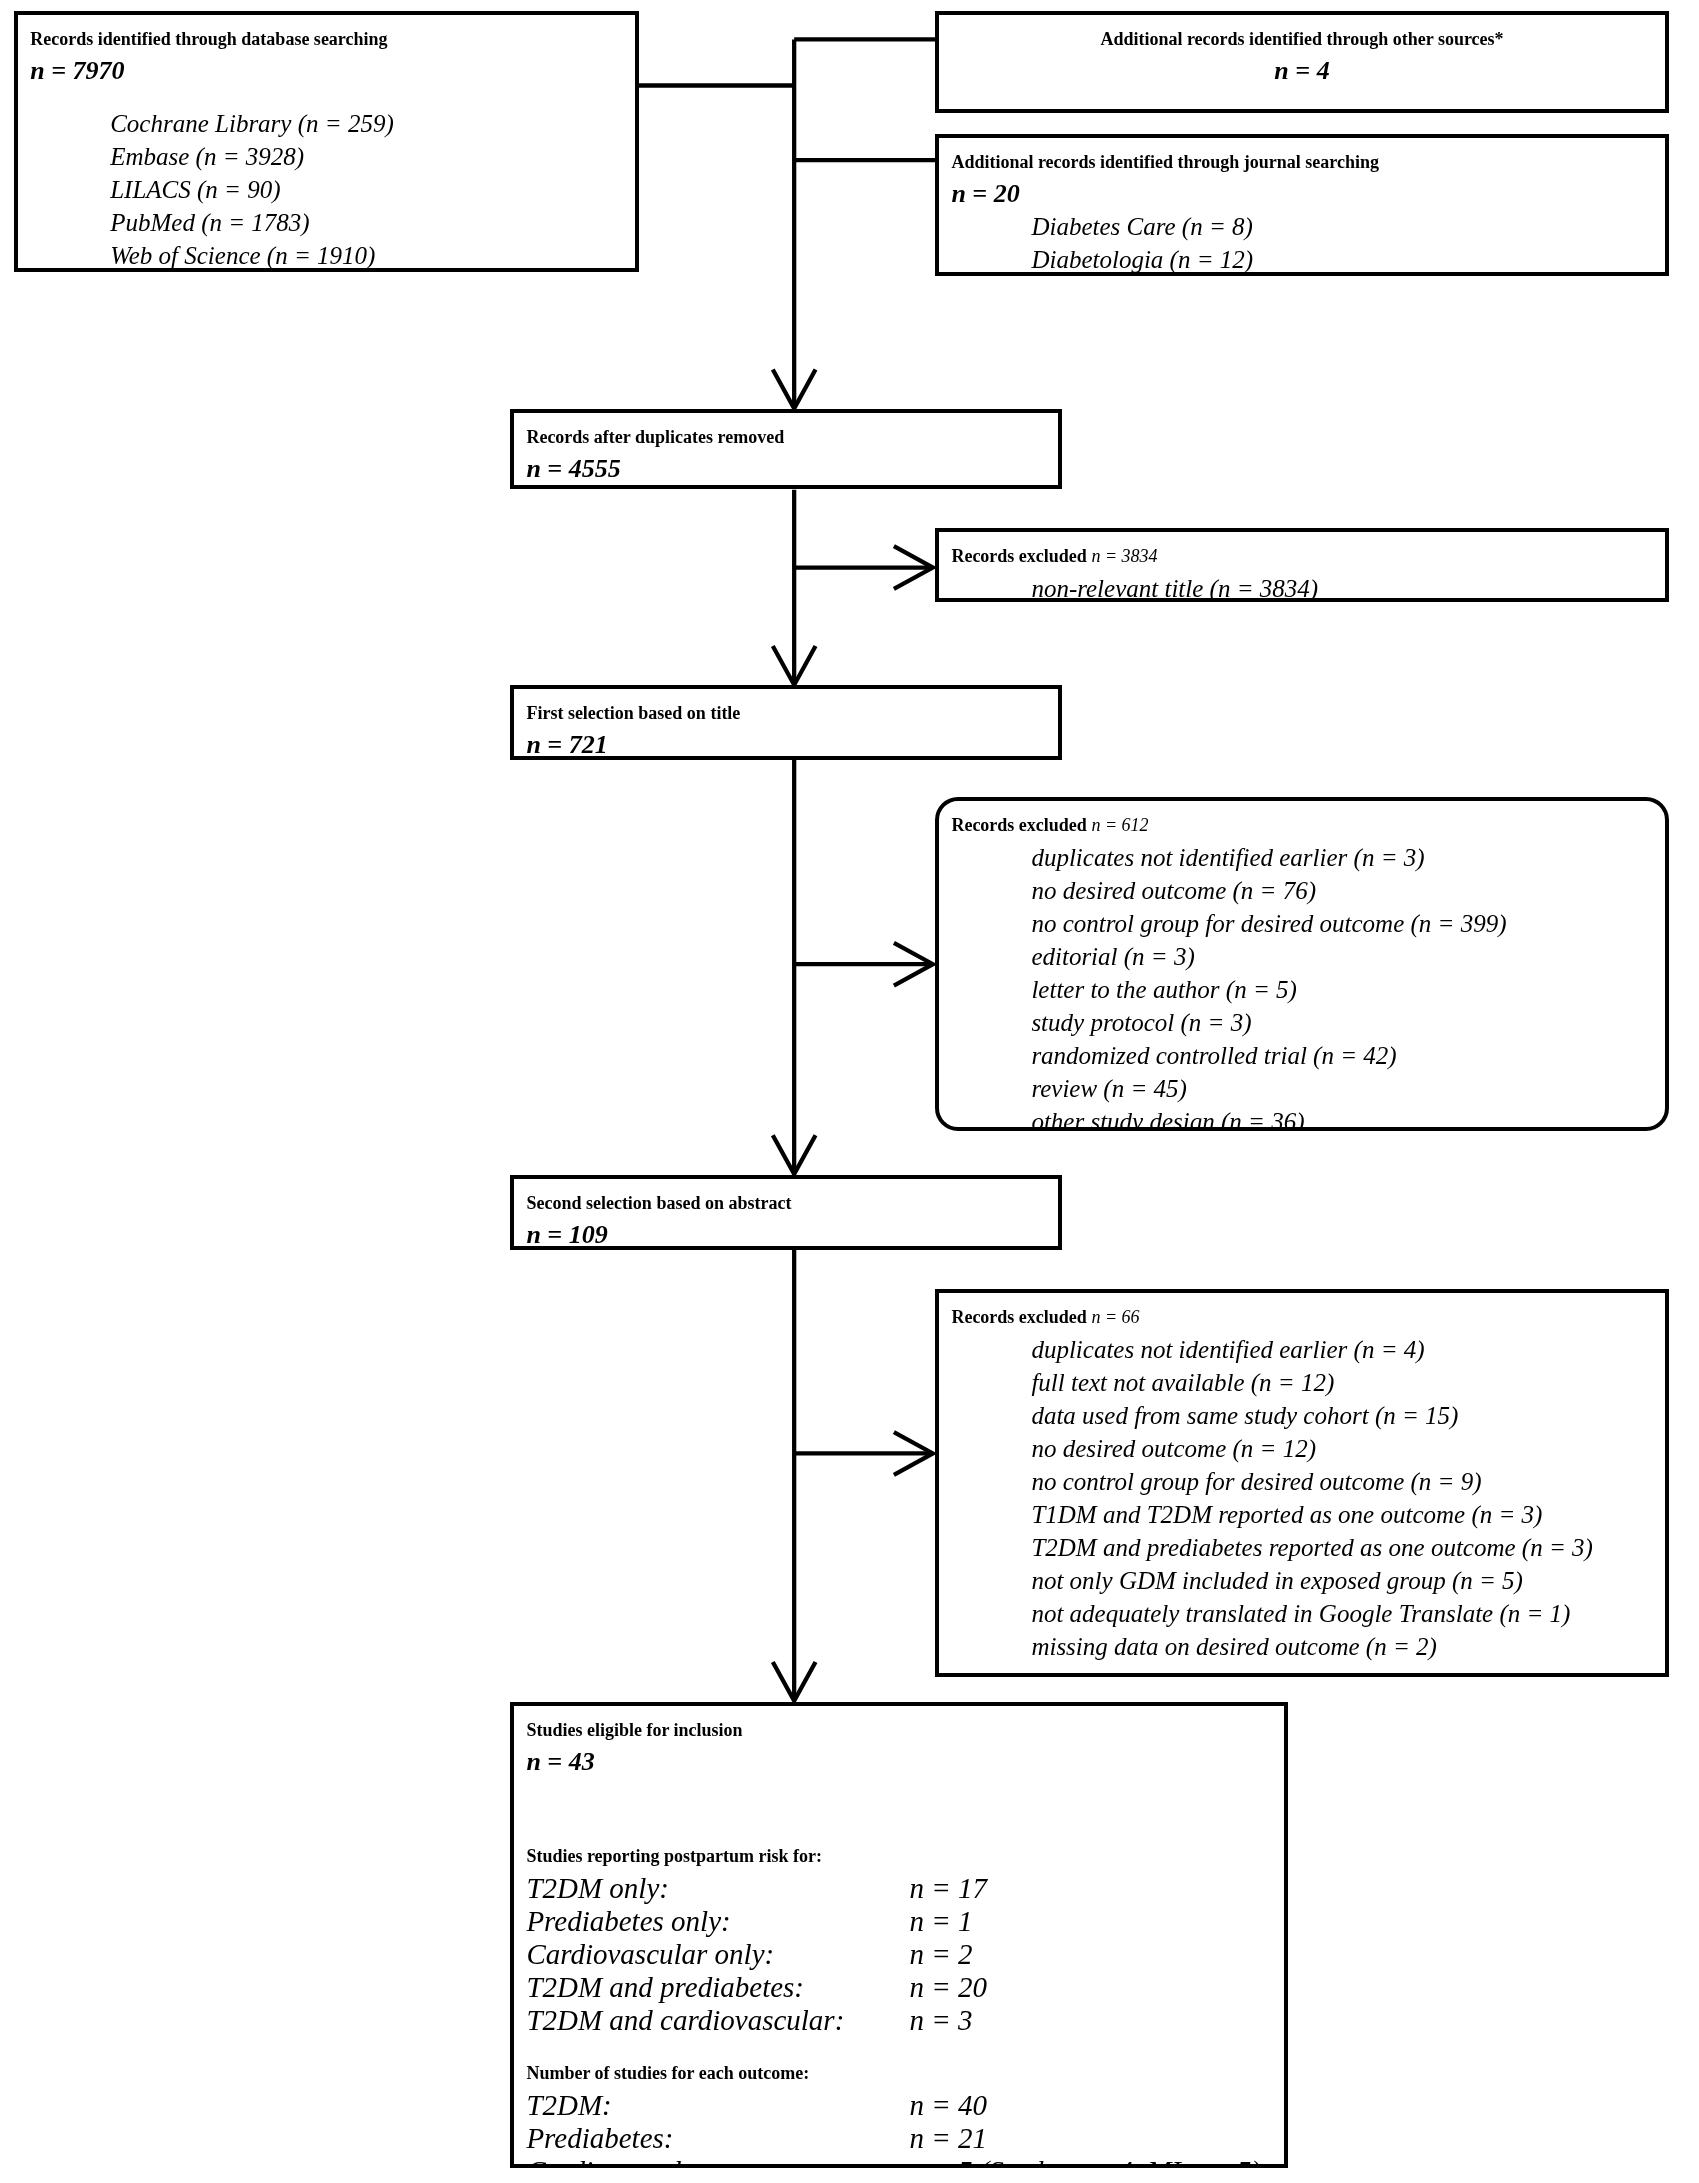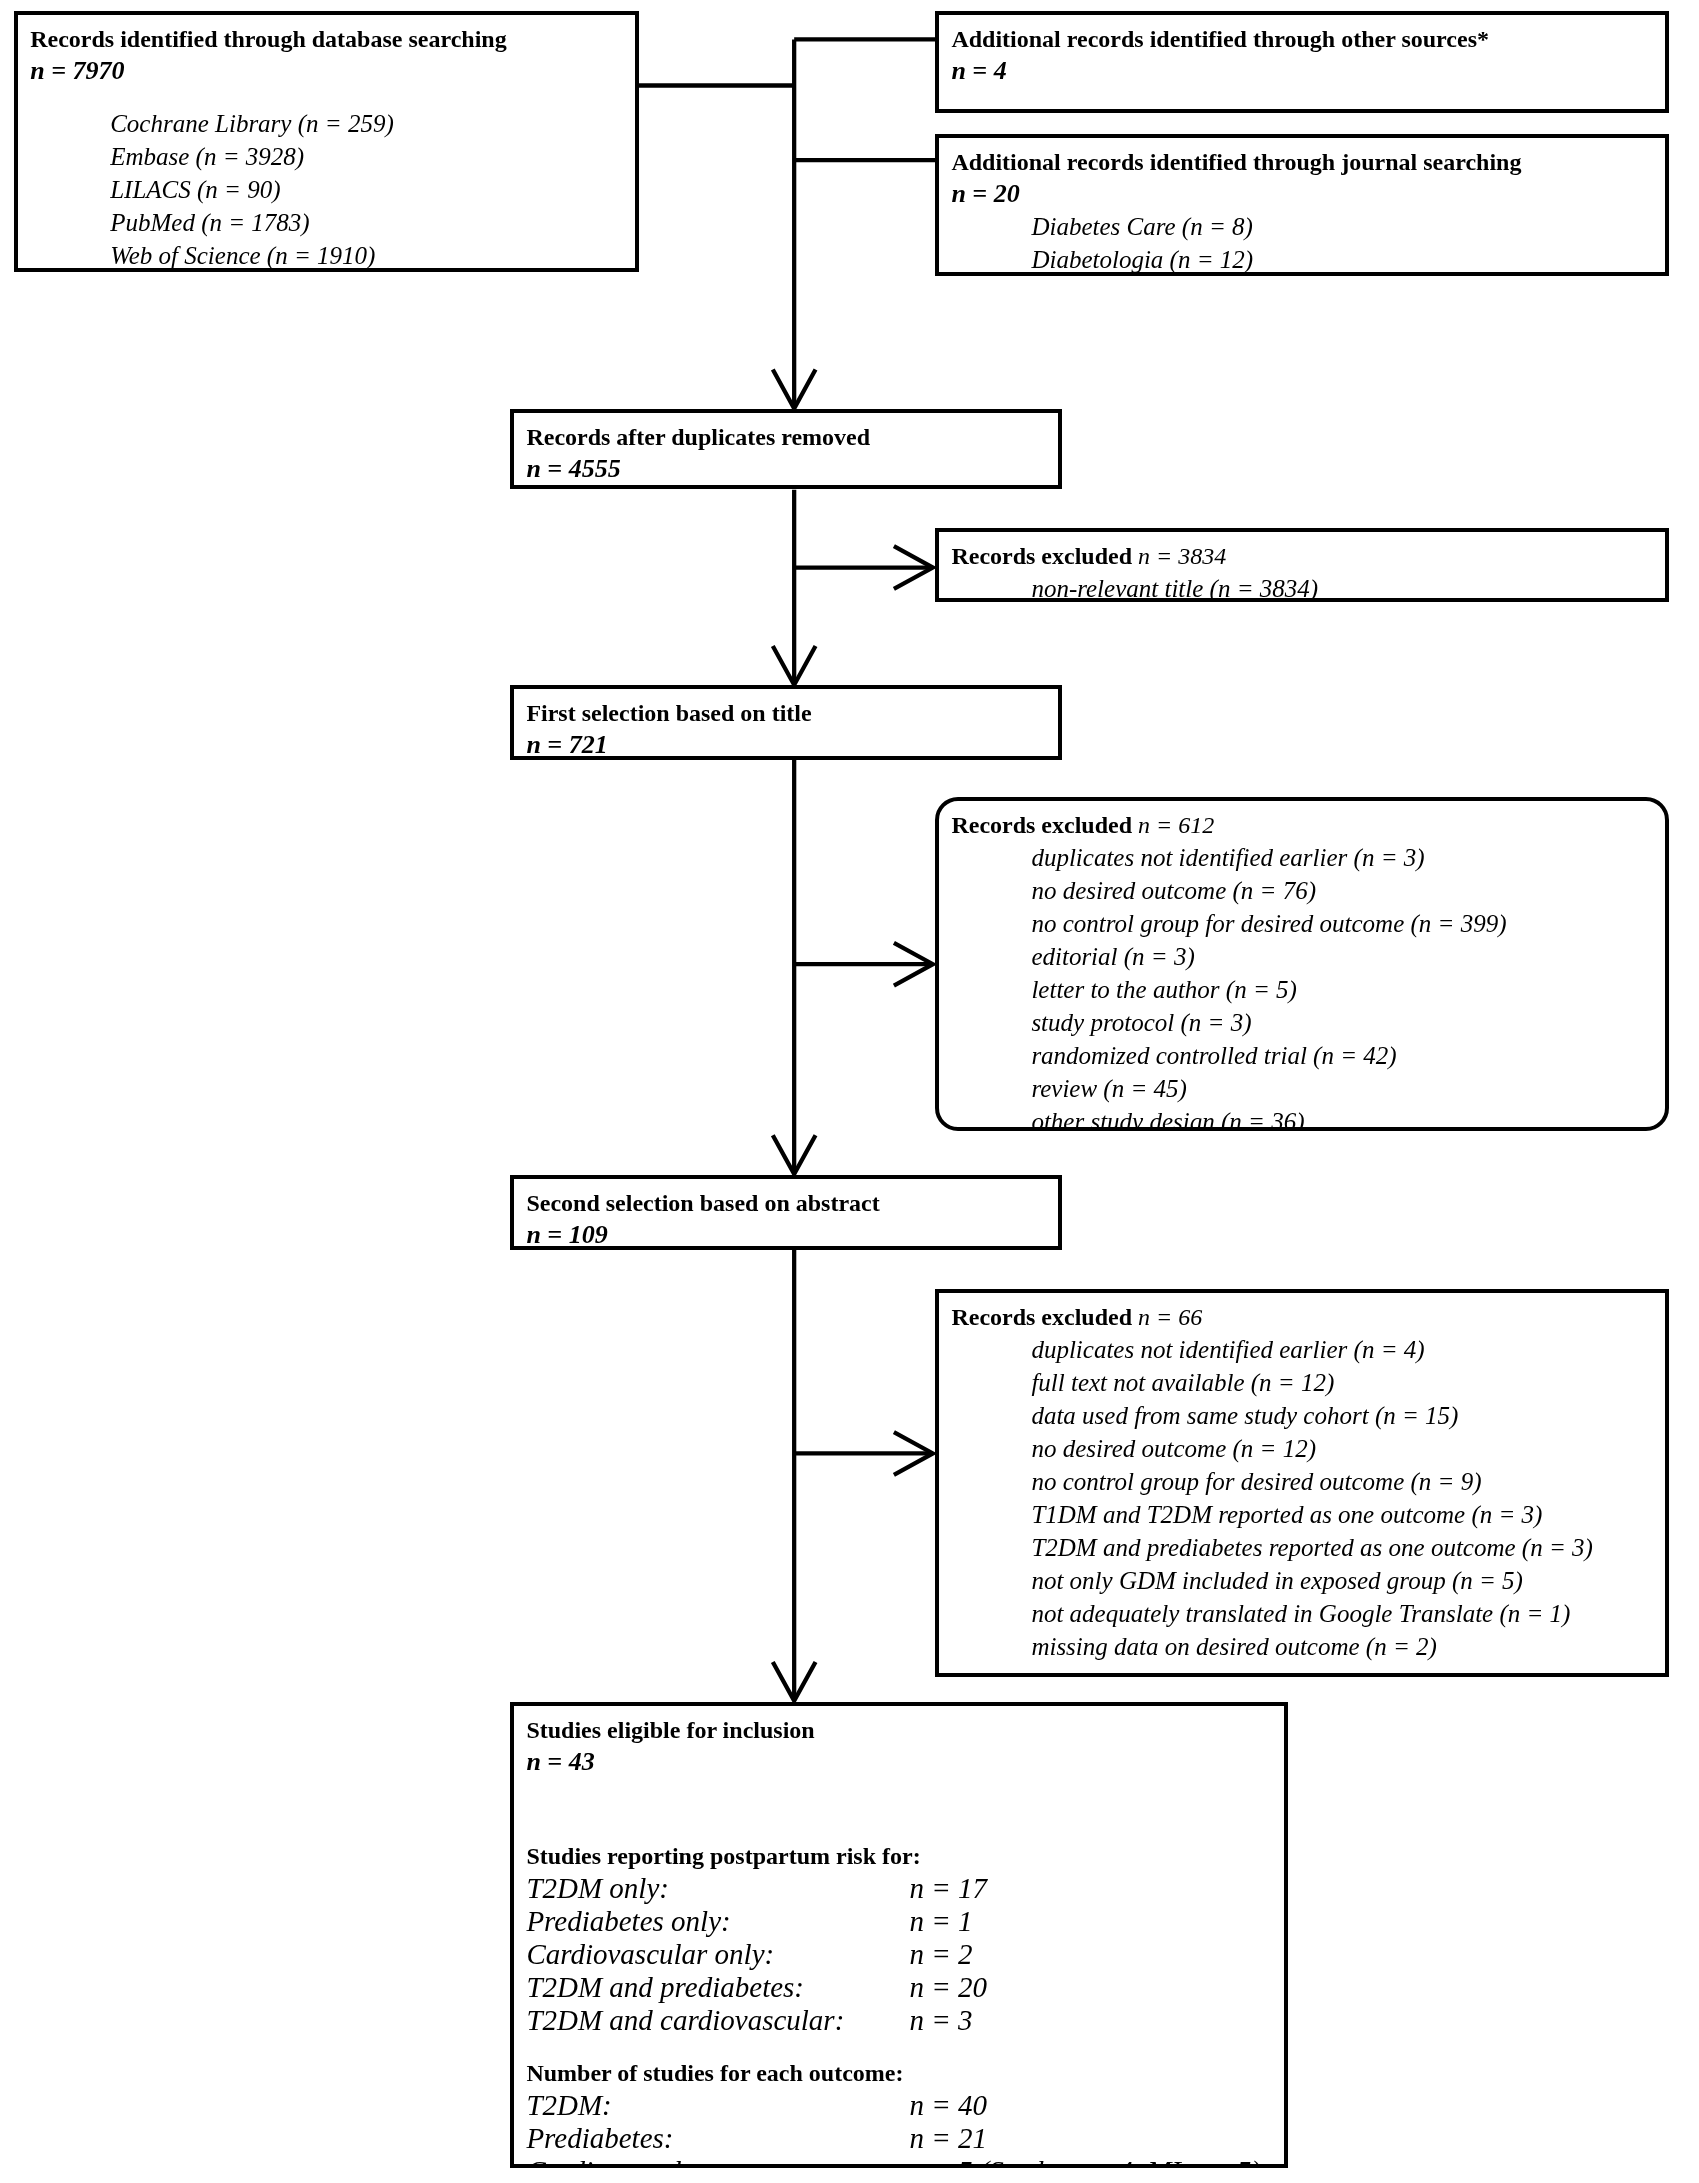--- a/index.html
+++ b/index.html
@@ -24,21 +24,21 @@
   .box {
     position: absolute;
     box-sizing: border-box;
     border: 4.8px solid #000000;
     background: #ffffff;
     padding: 7.6px 12.4px;
     overflow: hidden;
   }
   .box-title {
     font-weight: bold;
-    font-size: 24px;
+    font-size: 18px;
     line-height: 32px;
   }
   .n-line {
     font-weight: bold;
     font-style: italic;
     font-size: 26px;
     line-height: 32px;
   }
   .n-inline {
     font-weight: normal;
@@ -110,21 +110,21 @@
     <div class="gap-sm"></div>
     <div class="items">
       <div class="item">Cochrane Library (n = 259)</div>
       <div class="item">Embase (n = 3928)</div>
       <div class="item">LILACS (n = 90)</div>
       <div class="item">PubMed (n = 1783)</div>
       <div class="item">Web of Science (n = 1910)</div>
     </div>
   </div>
 
-  <div class="box" style="left:935px; top:11px; width:734px; height:102px;">
+  <div class="box" style="left:935px; top:11px; width:734px; height:102px;text-align:center;">
     <div class="box-title">Additional records identified through other sources*</div>
     <div class="n-line">n = 4</div>
   </div>
 
   <div class="box" style="left:935px; top:134px; width:734px; height:142px;">
     <div class="box-title">Additional records identified through journal searching</div>
     <div class="n-line">n = 20</div>
     <div class="items">
       <div class="item">Diabetes Care (n = 8)</div>
       <div class="item">Diabetologia (n = 12)</div>

